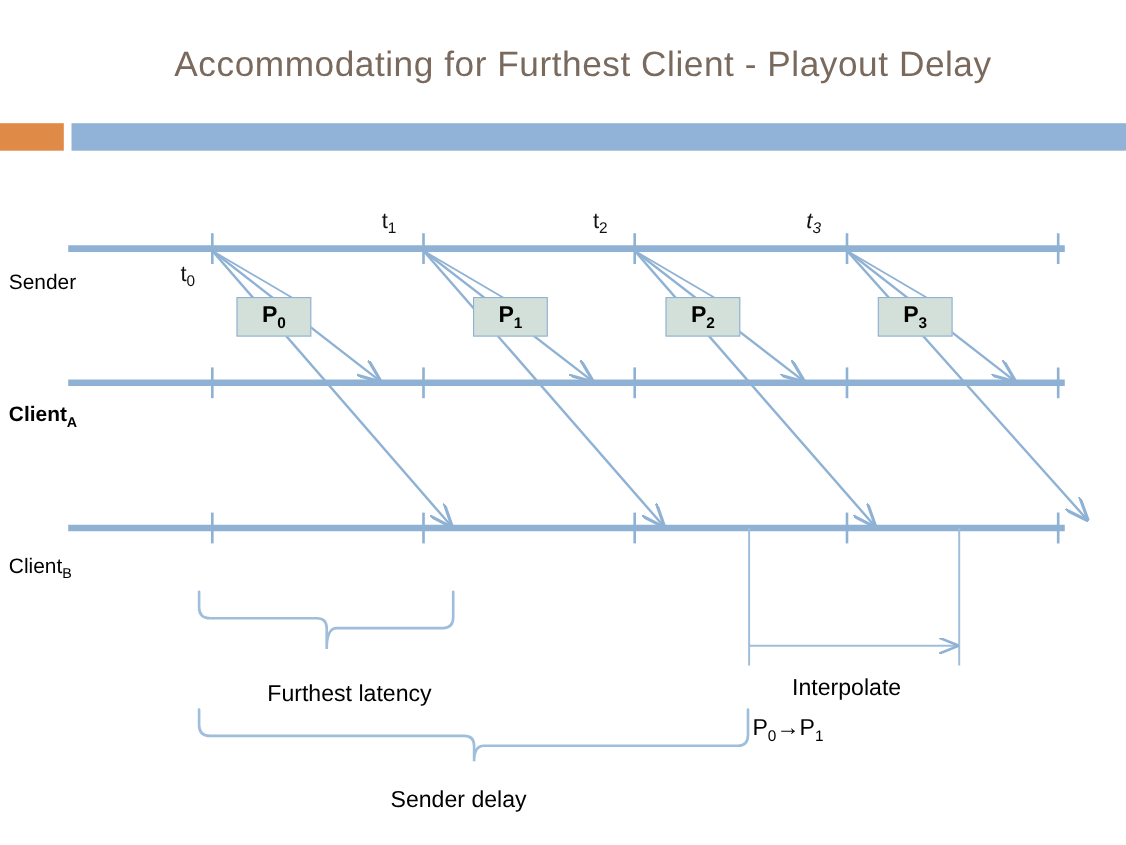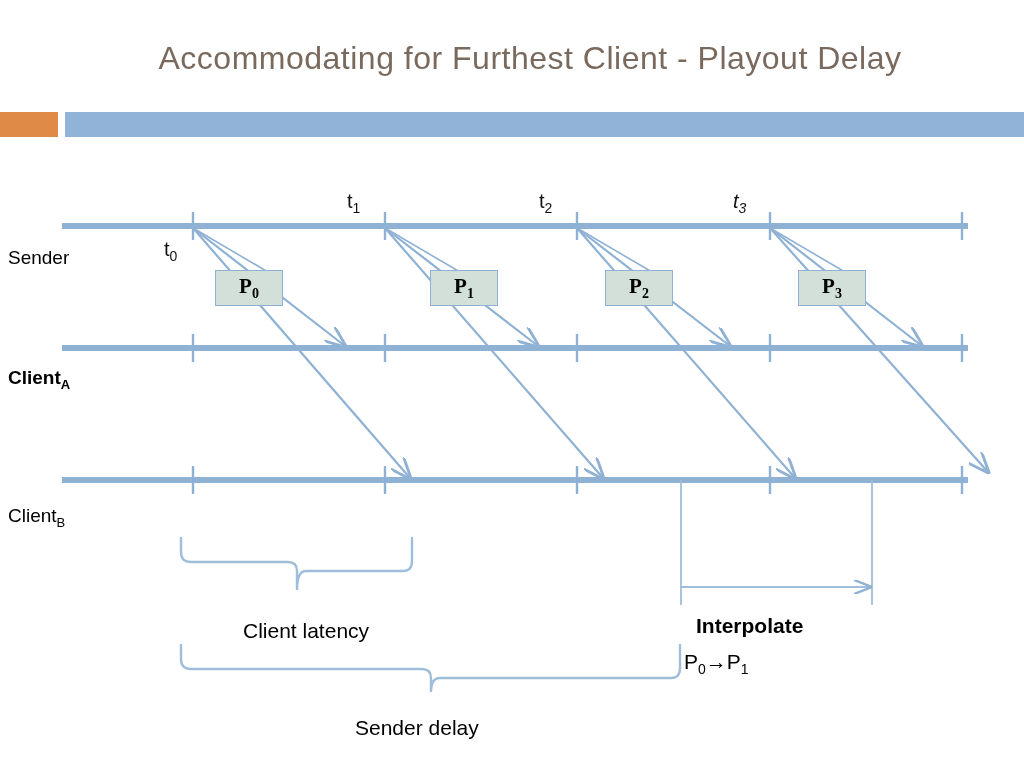--- a/index.html
+++ b/index.html
@@ -88,40 +88,39 @@
     height: 36px;
     background: #D3DFD9;
     border: 1.5px solid #8FB2D4;
     box-sizing: border-box;
     display: flex;
     align-items: center;
     justify-content: center;
     font-size: 21px;
     font-weight: bold;
     color: #000000;
-    font-family: Liberation Serif, serif;
   }
   .pkt-box .sub {
     font-size: 14px;
     vertical-align: sub;
     font-weight: bold;
   }
   .caption {
     position: absolute;
     font-size: 21px;
     color: #000000;
     white-space: nowrap;
   }
   .caption .sub {
     font-size: 14px;
     vertical-align: sub;
   }
   #cap-maxlat { left: 243px; top: 619px; }
   #cap-playout { left: 355px; top: 716px; }
-  #cap-interp { left: 696px; top: 614px; font-weight: bold; }
+  #cap-interp { left: 720px; top: 614px; }
   #cap-interp2 { left: 684px; top: 650px; }
 </style>
 </head>
 <body>
 
 <div id="slide">
 
   <div id="title">Accommodating for Furthest Client - Playout Delay</div>
 
   <div id="accent-orange"></div>
@@ -234,20 +233,20 @@
   <div class="pkt-box" style="left:430px; top:270px;">
     <span><span>P</span><span class="sub">1</span></span>
   </div>
   <div class="pkt-box" style="left:605px; top:270px;">
     <span><span>P</span><span class="sub">2</span></span>
   </div>
   <div class="pkt-box" style="left:798px; top:270px;">
     <span><span>P</span><span class="sub">3</span></span>
   </div>
 
-  <div class="caption" id="cap-maxlat">Client latency</div>
+  <div class="caption" id="cap-maxlat">Furthest latency</div>
   <div class="caption" id="cap-playout">Sender delay</div>
   <div class="caption" id="cap-interp">Interpolate</div>
   <div class="caption" id="cap-interp2">
     <span>P</span><span class="sub">0</span><span>→</span><span>P</span><span class="sub">1</span>
   </div>
 
 </div>
 
 </body></html>

